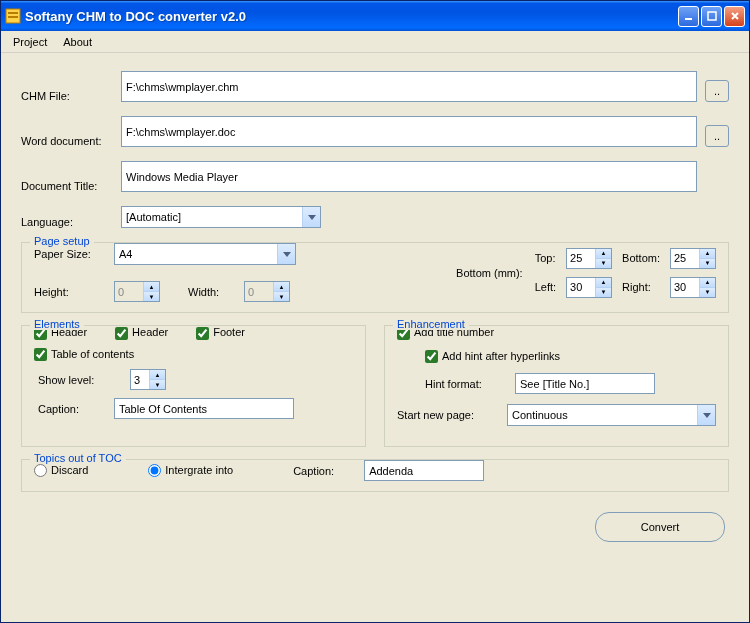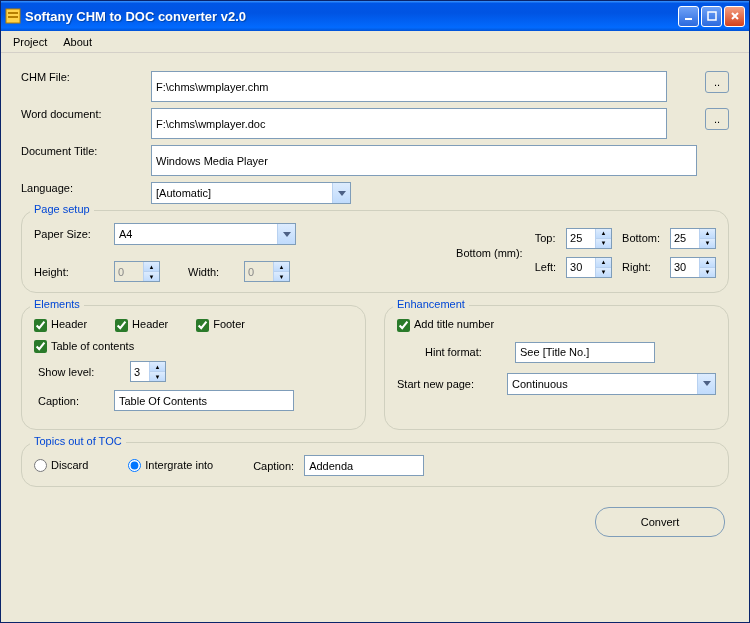--- a/index.html
+++ b/index.html
@@ -8,29 +8,29 @@
 .titlebar { height: 30px; background: linear-gradient(to bottom, #3a95ff 0%, #0056e6 8%, #0054e3 40%, #026afe 88%, #0262ee 93%, #0052d6 100%); display: flex; align-items: center; padding: 0 4px; color: white; font-weight: bold; font-size: 13px; }
 .titlebar-icon { width: 16px; height: 16px; margin-right: 4px; display: inline-flex; align-items: center; justify-content: center; }
 .titlebar-icon svg { width: 16px; height: 16px; }
 .titlebar-text { flex: 1; text-shadow: 1px 1px 1px rgba(0,0,0,0.3); }
 .win-buttons { display: flex; gap: 2px; }
 .win-btn { width: 21px; height: 21px; border: 1px solid #fff; border-radius: 3px; display: flex; align-items: center; justify-content: center; font-family: Marlett, Arial; font-size: 10px; color: white; background: linear-gradient(to bottom, #6fa2f7, #2b6ade); }
 .win-btn.close { background: linear-gradient(to bottom, #f3a083, #d4411b); }
 .menubar { height: 22px; background: #ece9d8; border-bottom: 1px solid #d4d0c8; display: flex; align-items: center; padding: 0 4px; }
 .menu-item { padding: 2px 8px; cursor: default; }
 .content { flex: 1; padding: 18px 20px 14px 20px; background: #ece9d8; display: flex; flex-direction: column; }
-.row { display: flex; align-items: flex-start; margin-bottom: 6px; gap: 30px; }
+.row { display: flex; align-items: flex-end; margin-bottom: 14px; }
 .lbl { width: 100px; }
 .txt { flex: 1; height: 31px; border: 1px solid #7f9db9; background: #fff; padding: 2px 4px; font: inherit; }
 .browse-btn { width: 24px; height: 22px; margin-left: 8px; border: 1px solid #7f9db9; background: #ece9d8; border-radius: 3px; font: inherit; cursor: pointer; }
 .combo { width: 200px; height: 22px; border: 1px solid #7f9db9; background: #fff; display: flex; align-items: center; }
 .combo.wide { width: 182px; }
 .combo-text { flex: 1; padding: 0 4px; }
 .combo-arrow { width: 18px; height: 20px; background: linear-gradient(to bottom,#ddecfe,#c0dbfc); border-left: 1px solid #b8d1f0; display: flex; align-items: center; justify-content: center; }
-.fieldset { border: 1px solid #d0d0bf; border-radius: 15px; padding: 12px 12px 10px 12px; margin-bottom: 12px; position: relative; }
+.fieldset { border: 1px solid #d0d0bf; border-radius: 0; padding: 0 12px 10px 12px; margin-bottom: 12px; position: relative; }
 .legend { position: absolute; top: -8px; left: 8px; background: #ece9d8; padding: 0 4px; color: #0046d5; }
 .two-col { display: flex; gap: 18px; }
 .two-col > .fieldset { flex: 1; }
 .spin { width: 46px; height: 21px; display: flex; border: 1px solid #7f9db9; background: #fff; }
 .spin input { flex: 1; border: none; width: 100%; padding: 0 3px; font: inherit; background: transparent; }
 .spin input:disabled { background: #ece9d8; color: #888; }
 .spinbtns { width: 16px; display: flex; flex-direction: column; }
 .spinbtns div { flex: 1; background: linear-gradient(to bottom,#ddecfe,#c0dbfc); border-left: 1px solid #b8d1f0; display: flex; align-items: center; justify-content: center; font-size: 6px; }
 .spinbtns div:first-child { border-bottom: 1px solid #b8d1f0; }
 .chk { width: 13px; height: 13px; accent-color: #2a7a2a; margin-right: 4px; vertical-align: middle; }
@@ -38,21 +38,21 @@
 .small-txt { width: 140px; height: 21px; border: 1px solid #7f9db9; background: #fff; padding: 2px 4px; font: inherit; }
 .convert-btn { align-self: flex-end; width: 130px; height: 30px; border: 1px solid #7f9db9; background: #ece9d8; border-radius: 14px; font: inherit; cursor: pointer; margin-top: 8px; margin-right: 4px; }
 .page-setup-inner { display: flex; align-items: center; }
 .ps-left { display: flex; flex-direction: column; gap: 16px; }
 .ps-row { display: flex; align-items: center; gap: 8px; }
 .margins { margin-left: auto; display: flex; align-items: center; }
 .margins-grid { display: grid; grid-template-columns: auto auto auto auto; gap: 8px 10px; align-items: center; margin-left: 12px; }
 .elem-row { display: flex; gap: 28px; margin-bottom: 8px; align-items: center; }
 .enh-row { display: flex; align-items: center; margin-bottom: 10px; gap: 10px; }
 .enh-row .elabel { width: 100px; }
-.topics-row { display: flex; align-items: center; gap: 40px; }
+.topics-row { display: flex; align-items: center; gap: 60px; }
 </style>
 </head>
 <body>
 
 <div class="window">
 
   <div class="titlebar">
     <span class="titlebar-icon">
       <svg viewBox="0 0 16 16">
           <rect x="1" y="1" width="14" height="14" fill="#ffd24a" stroke="#b57e00"></rect>
@@ -216,20 +216,23 @@
           <input class="small-txt" style="width: 180px;" value="Table Of Contents">
         </div>
       </div>
 
       <div class="fieldset">
         <span class="legend">Enhancement</span>
         <div class="enh-row">
           <label><input type="checkbox" class="chk" checked="" style=""><span>Add title number</span></label>
         </div>
         <div class="enh-row" style="padding-left:28px">
+          <label><input type="checkbox" class="chk" checked="" style=""><span>Add hint after hyperlinks</span></label>
+        </div>
+        <div class="enh-row" style="padding-left:28px">
           <span class="elabel" style="width:80px">Hint format:</span>
           <input class="small-txt" value="See [Title No.]" style="">
         </div>
         <div class="enh-row">
           <span class="elabel">Start new page:</span>
           <div class="combo" style="flex:1;width:auto">
             <span class="combo-text">Continuous</span>
             <span class="combo-arrow">
                 <svg width="8" height="5">
                   <path d="M0 0 L8 0 L4 5 Z" fill="#4d6185"></path>

